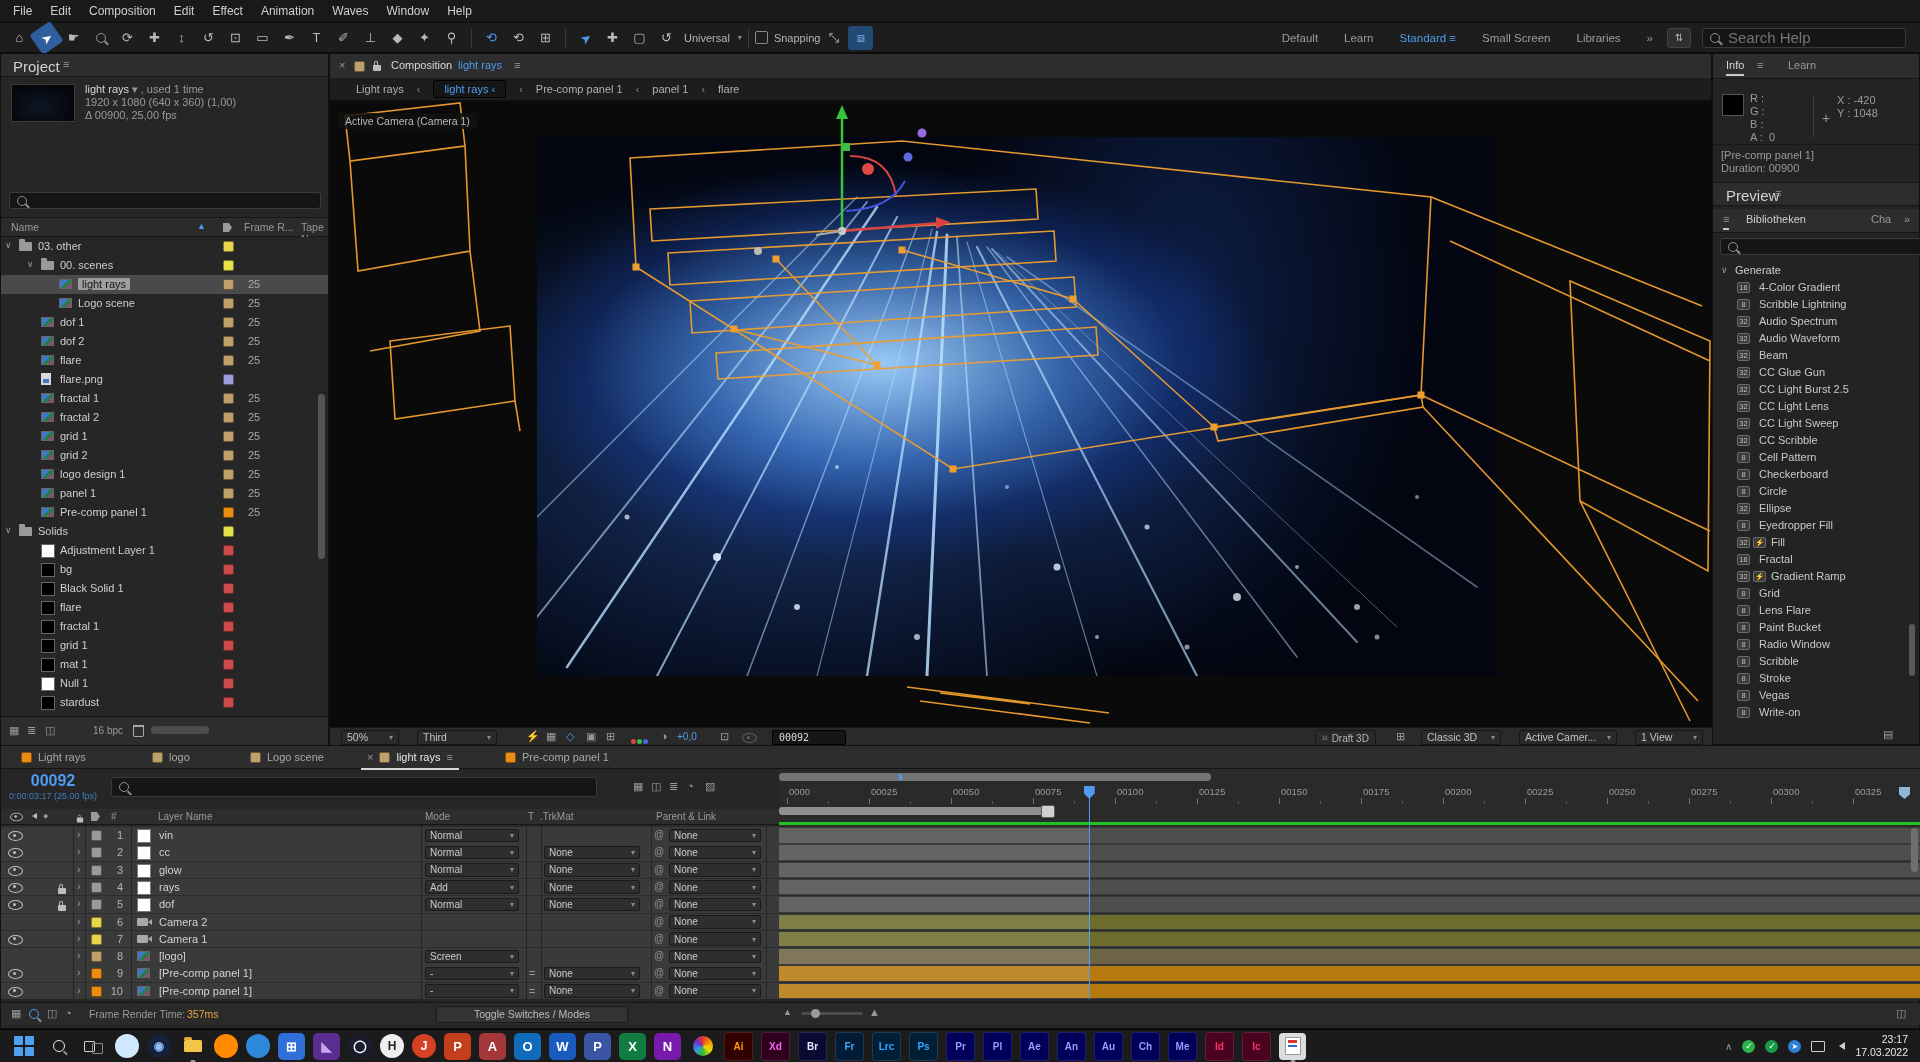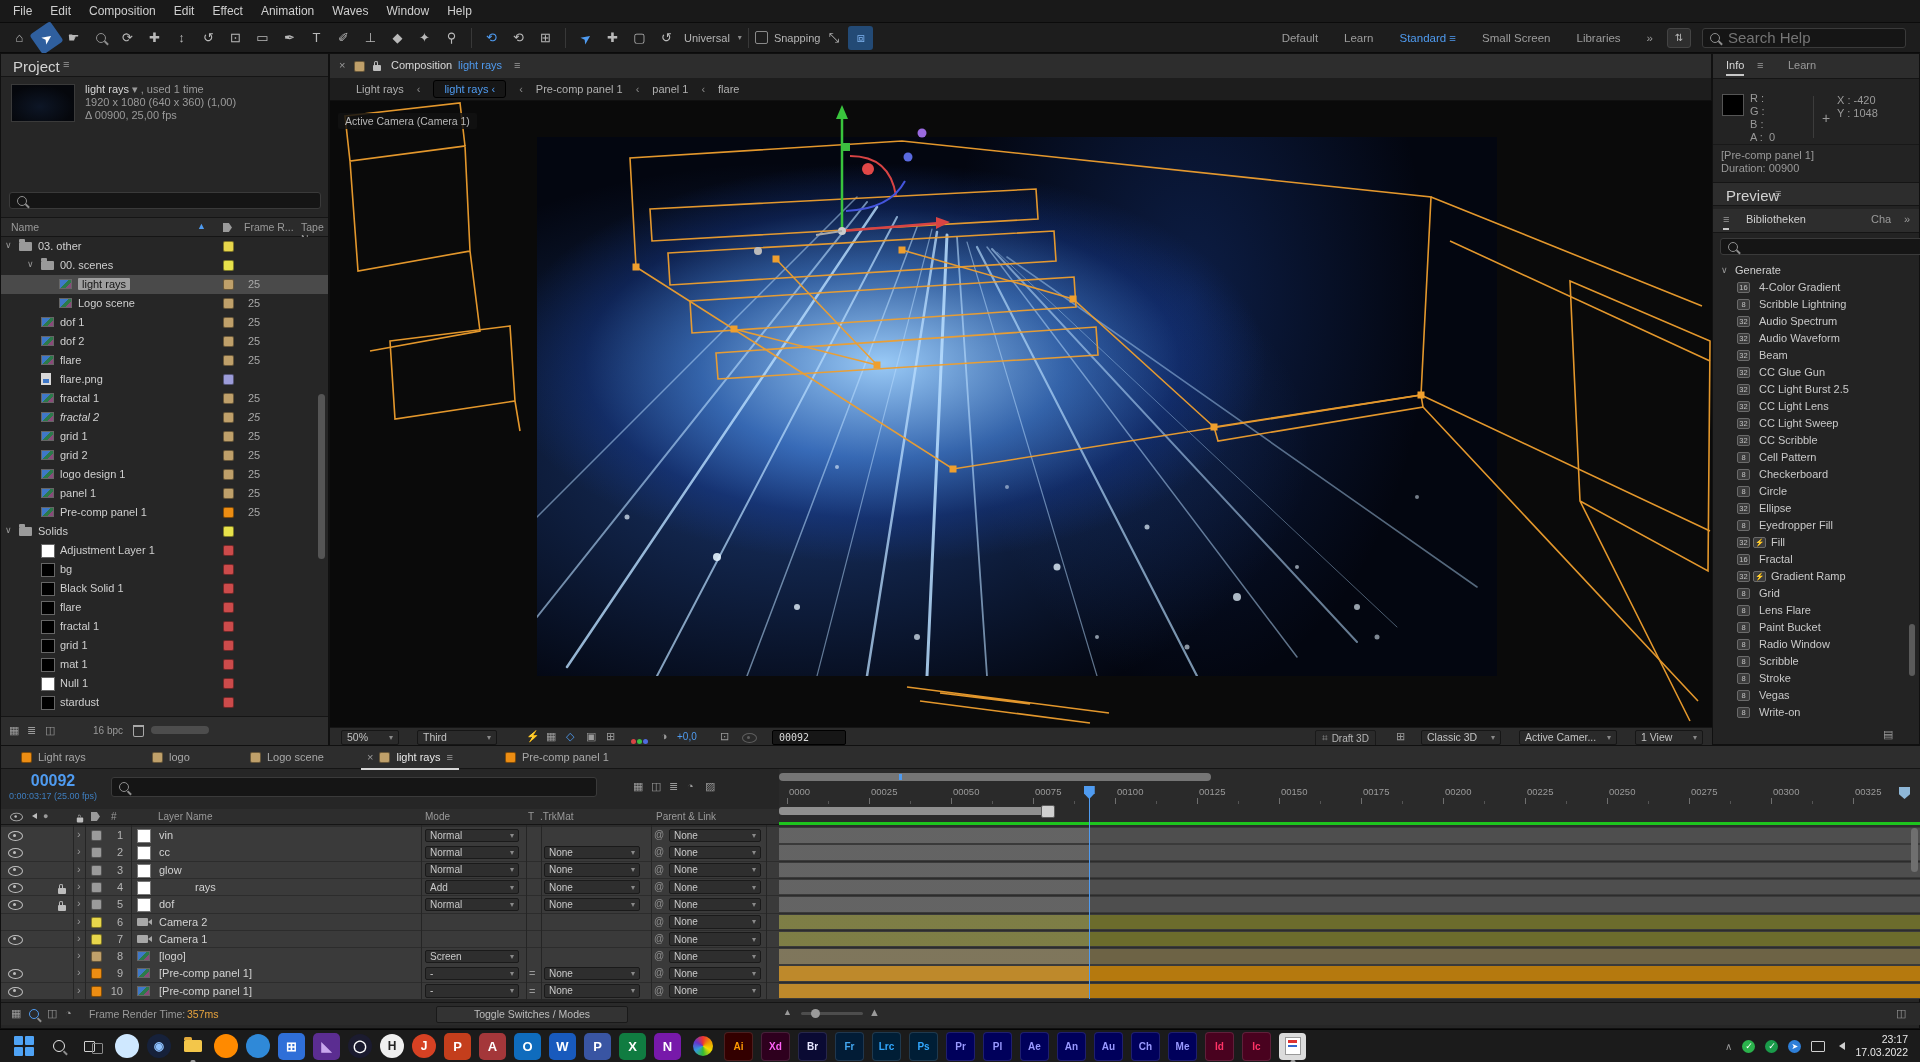--- a/index.html
+++ b/index.html
@@ -218,21 +218,21 @@
           <span class="file-ico" style="position: absolute; left: 40px; top: 3px;"></span>
           <span class="nm" style="left: 59px;">flare.png</span>
           <span class="chip" style="position: absolute; left: 222px; top: 4px; background: rgb(156, 156, 217);"></span>
         </div>
         <div class="prow" style="top: 152px;">
           <span class="comp-ico" style="position: absolute; left: 40px; top: 4px;"></span>
           <span class="nm" style="left: 59px;">fractal 1</span>
           <span class="chip" style="position: absolute; left: 222px; top: 4px; background: rgb(191, 160, 106);"></span>
           <span style="position: absolute; left: 247px; top: 3px; color: rgb(168, 168, 168);">25</span>
         </div>
-        <div class="prow" style="top: 171px; font-style: italic;">
+        <div class="prow" style="top: 171px;">
           <span class="comp-ico" style="position: absolute; left: 40px; top: 4px;"></span>
           <span class="nm" style="left: 59px;">fractal 2</span>
           <span class="chip" style="position: absolute; left: 222px; top: 4px; background: rgb(191, 160, 106);"></span>
           <span style="position: absolute; left: 247px; top: 3px; color: rgb(168, 168, 168);">25</span>
         </div>
         <div class="prow" style="top: 190px;">
           <span class="comp-ico" style="position: absolute; left: 40px; top: 4px;"></span>
           <span class="nm" style="left: 59px;">grid 1</span>
           <span class="chip" style="position: absolute; left: 222px; top: 4px; background: rgb(191, 160, 106);"></span>
           <span style="position: absolute; left: 247px; top: 3px; color: rgb(168, 168, 168);">25</span>
@@ -788,21 +788,21 @@
           </div>
           <div class="lane" style="background: linear-gradient(90deg, rgba(255, 255, 255, 0.12) 0px, rgba(255, 255, 255, 0.12) 310px, rgba(0, 0, 0, 0) 310px) rgb(78, 78, 78);"></div>
         </div>
         <div class="lrow" style="top: 53.9px;">
           <span style="position: absolute; left: 7px; top: 4px;"><span class="eye"></span></span>
           <span class="lockico" style="position: absolute; left: 57px; top: 5px;"></span>
           <span style="position: absolute; left: 76px; top: 1px; color: rgb(154, 154, 154);">›</span>
           <span class="chip" style="position: absolute; left: 90px; top: 3px; background: rgb(154, 154, 154);"></span>
           <span class="f" style="left: 106px; width: 16px; text-align: right; color: rgb(181, 181, 181);">4</span>
           <span style="position: absolute; left: 136px; top: 2px; width: 12px; height: 12px; border: 1px solid rgb(119, 119, 119); background: rgb(255, 255, 255);"></span>
-          <span class="f" style="left: 158px; margin-left: 36px;">rays</span>
+          <span class="f" style="left: 158px;">rays</span>
           <div class="msel" style="left: 424px; width: 94px;">
             <span>Add</span>
             <span class="chev">▾</span>
           </div>
           <div class="msel" style="left: 543px; width: 96px;">
             <span>None</span>
             <span class="chev">▾</span>
           </div>
           <span style="position: absolute; left: 653px; top: 2px; color: rgb(143, 143, 143); font-size: 10px;">@</span>
           <div class="msel" style="left: 668px; width: 92px;">

